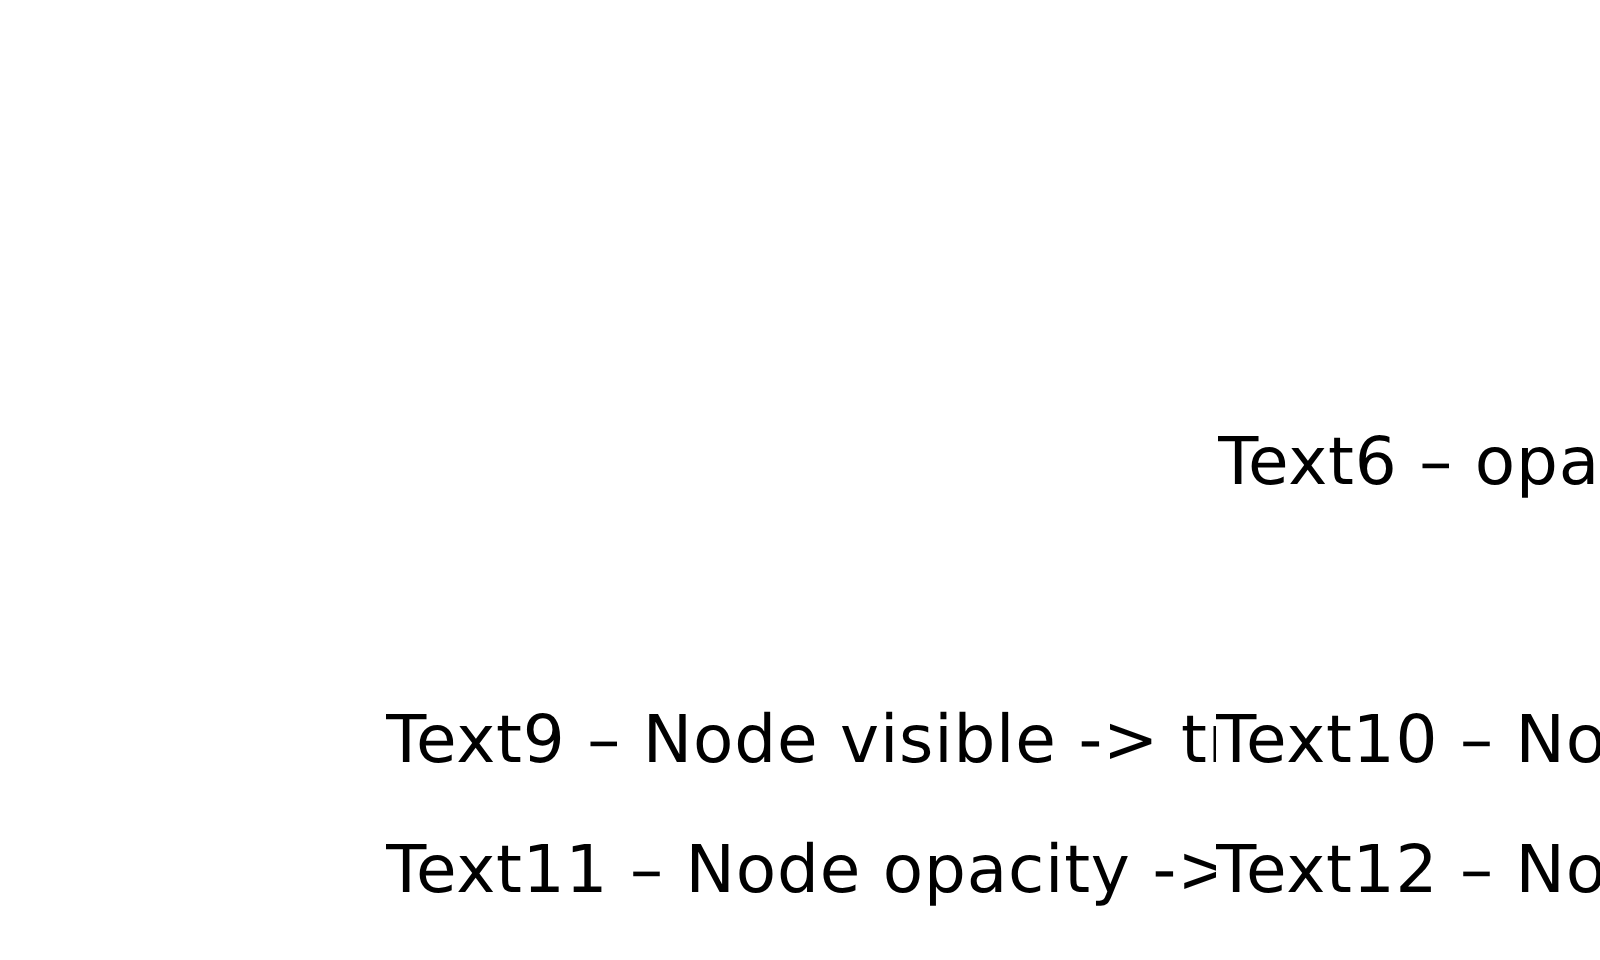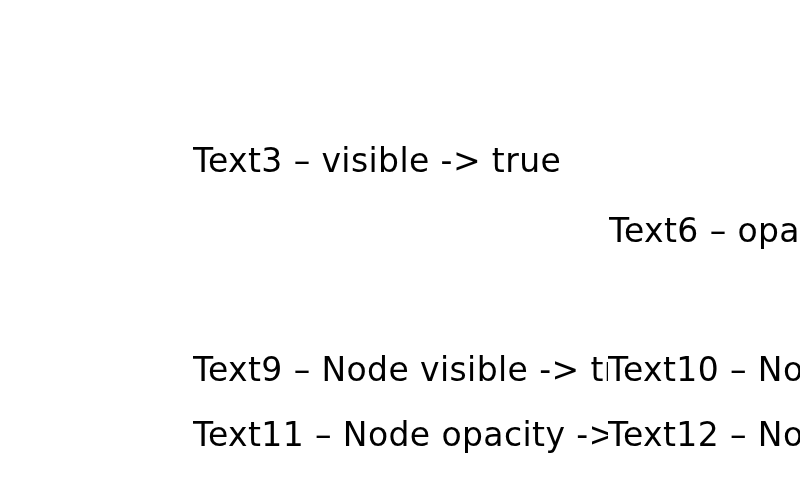--- a/index.html
+++ b/index.html
@@ -73,21 +73,20 @@
     top: 418px;
     width: 192px;
     height: 38px;
   }
 </style>
 </head>
 <body>
 
 <div id="canvas">
 
-  <div class="text-label" id="label-text3">Text3 – visible -&gt; true</div>
 
   <div class="text-label" id="label-text6">Text6 – opacity -&gt; 0.5</div>
 
   <div class="text-label" id="label-text9">Text9 – Node visible -&gt; true</div>
 
   <div class="text-label" id="label-text10">Text10 – Node visible -&gt; false</div>
 
   <div class="text-label" id="label-text11">Text11 – Node opacity -&gt; 0.5</div>
 
   <div class="text-label" id="label-text12">Text12 – Node opacity -&gt; 1</div>

